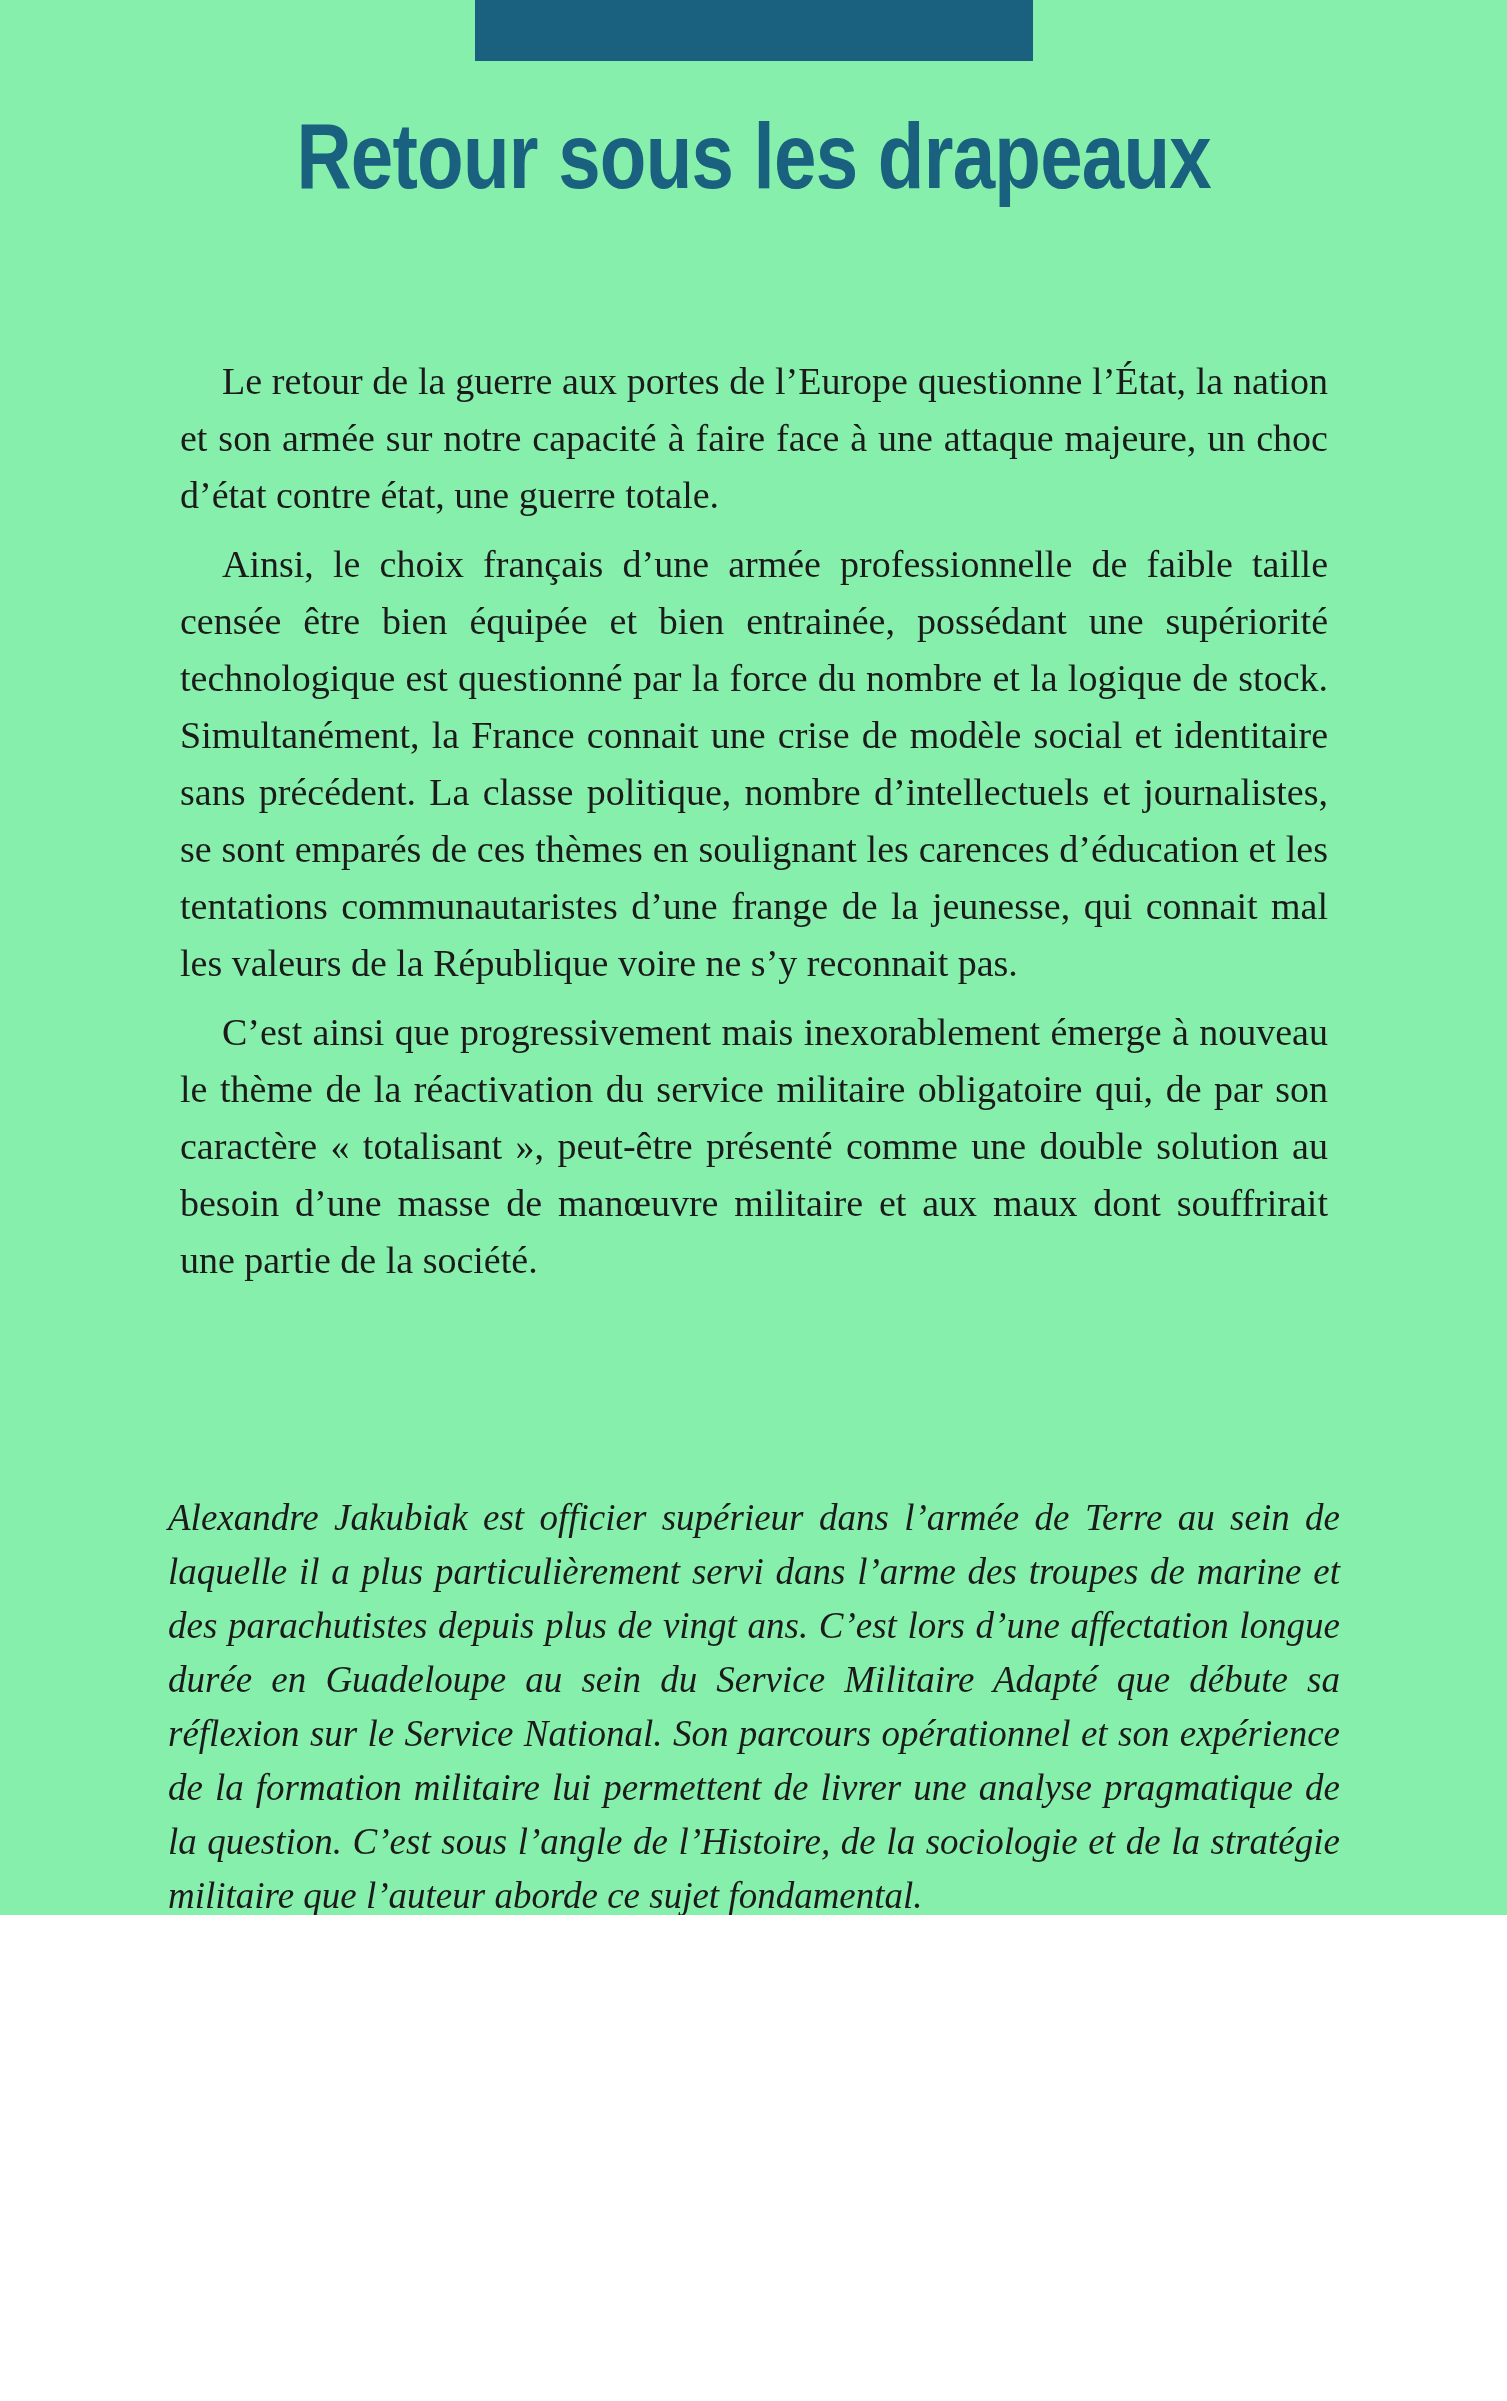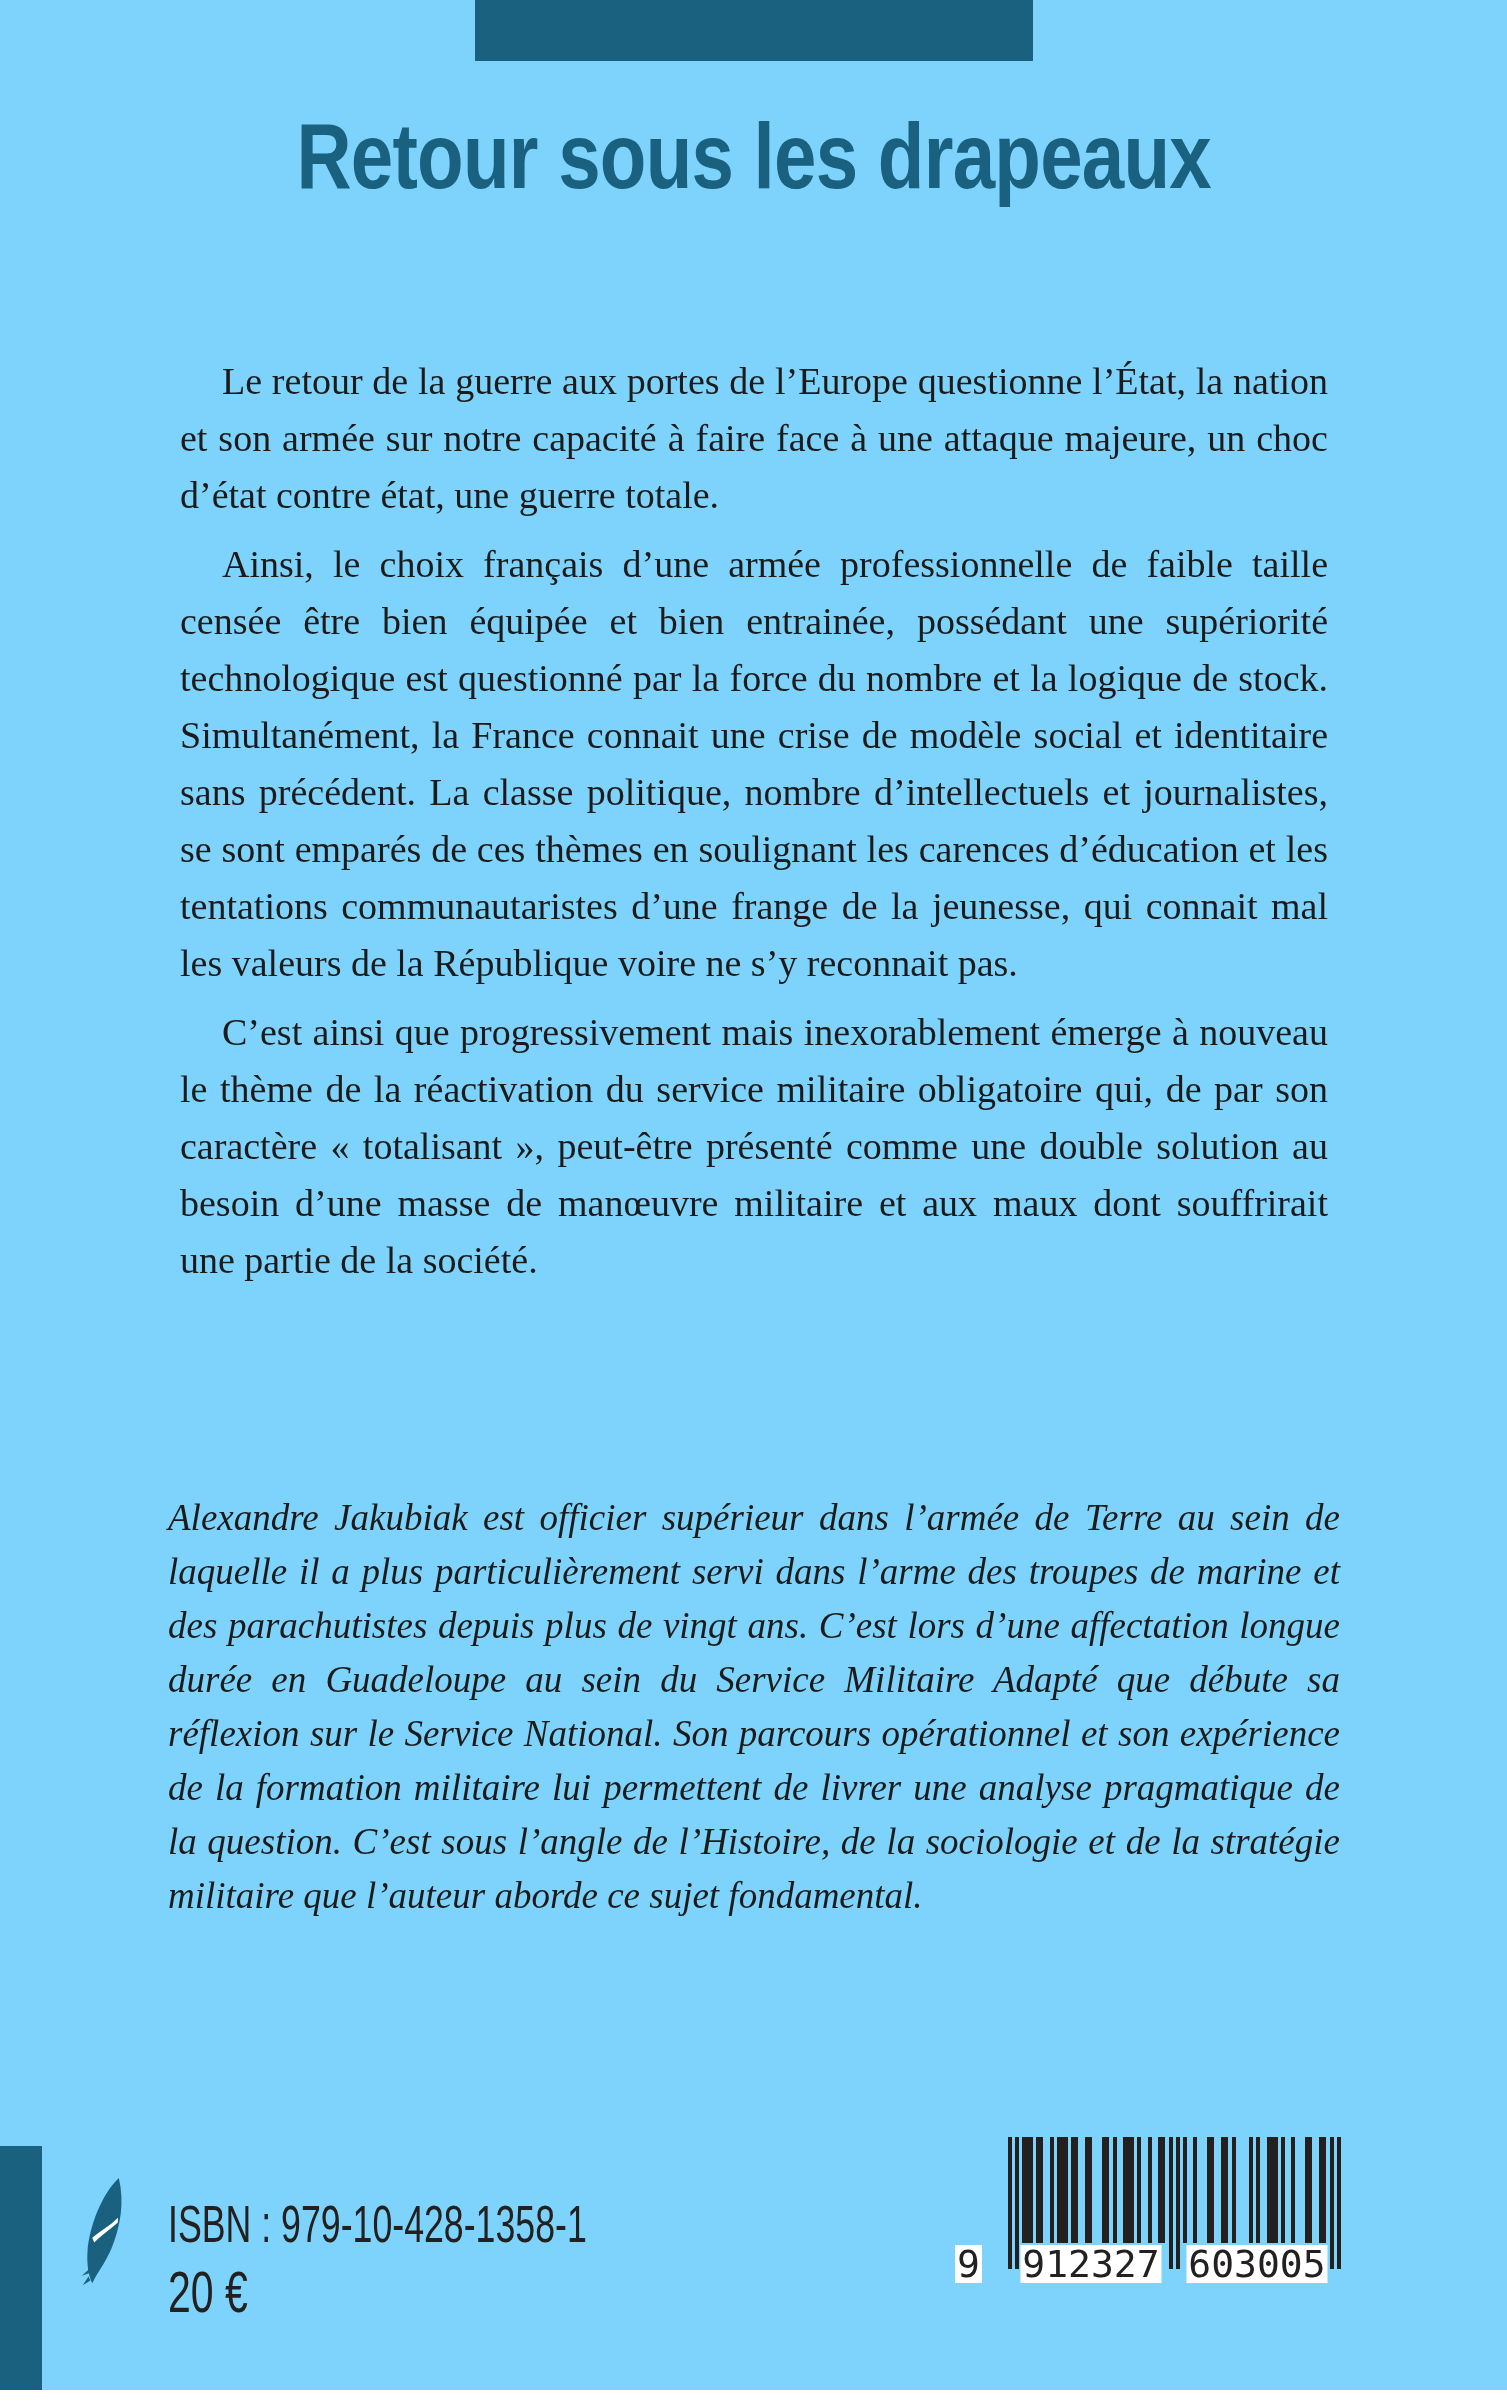--- a/index.html
+++ b/index.html
@@ -1,20 +1,20 @@
 <!DOCTYPE html>
 <html lang="fr" style="font-size:15px"><head>
 <meta charset="utf-8">
 <style>
   html,body{margin:0;padding:0;background:#ffffff;}
   .cover{
     position:relative;
     width:1508px;
-    height:2390px;
-    background:#7dd3fc;
+    height:1915px;
+    background:#86efac;
     overflow:hidden;
     font-family:"Liberation Serif", serif;
     color:#1b1b1b;
   }
   .top-bar{
     position:absolute;
     left:475px; top:0;
     width:558px; height:61px;
     background:#19617f;
   }

